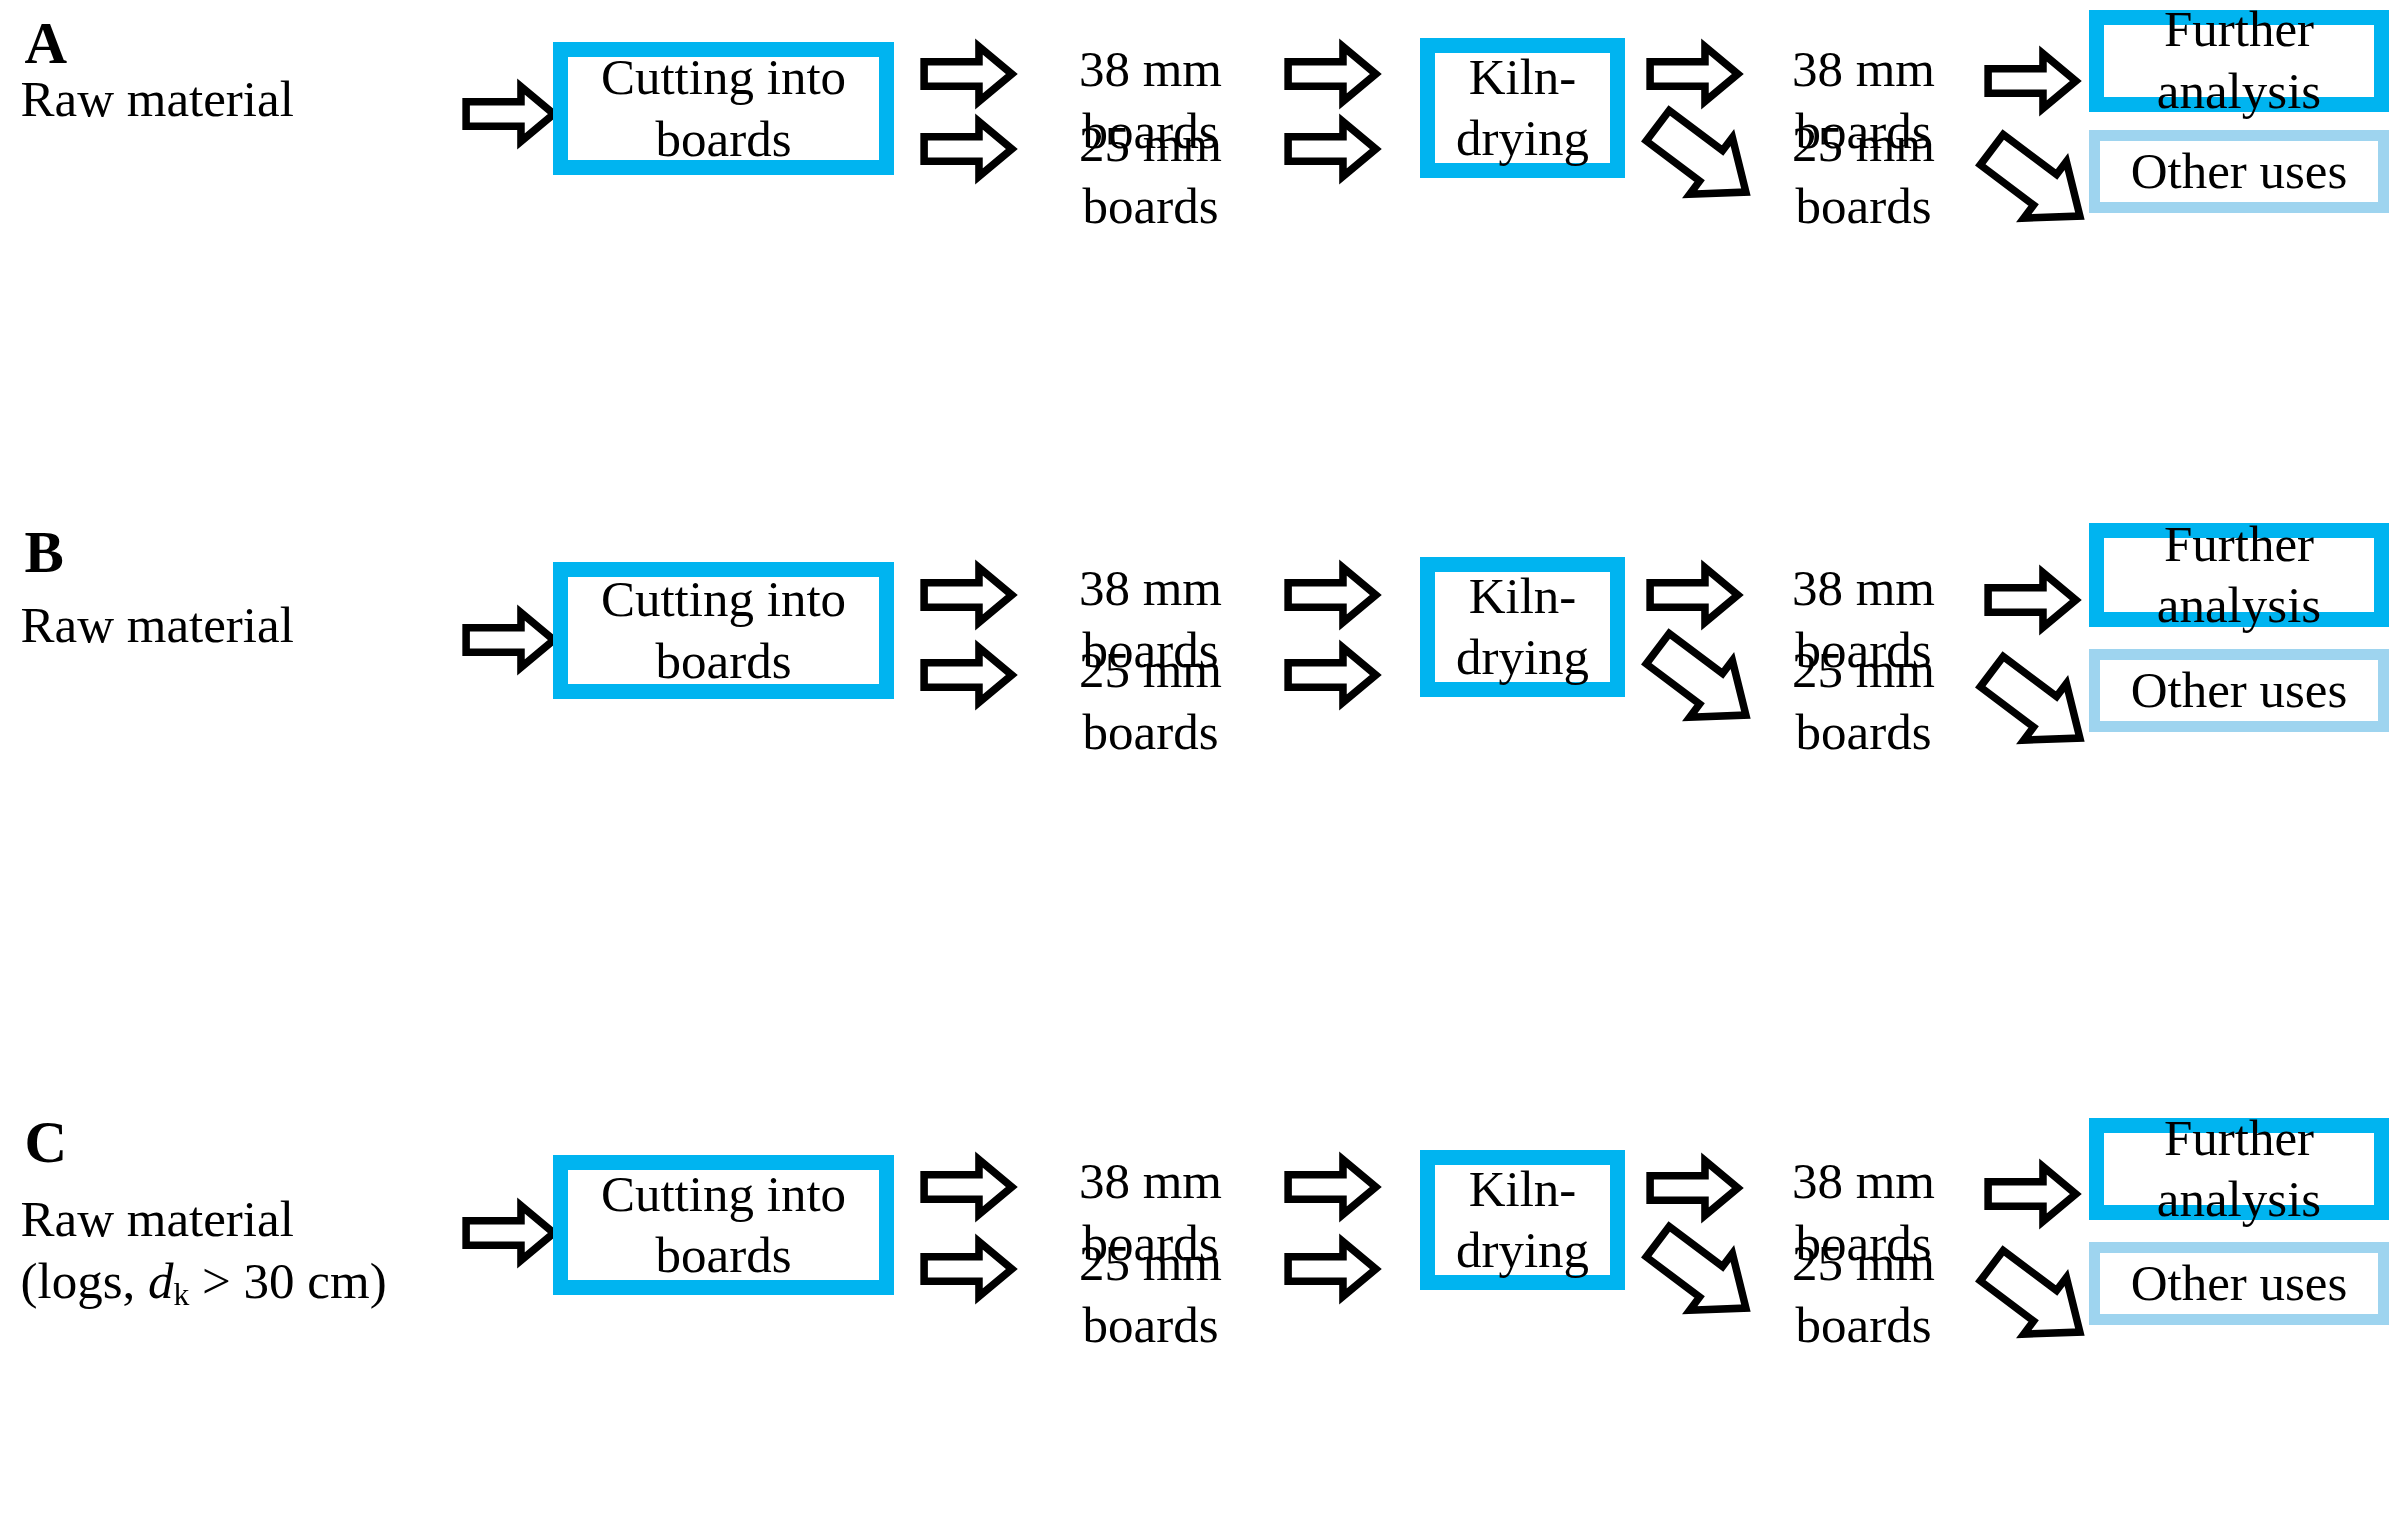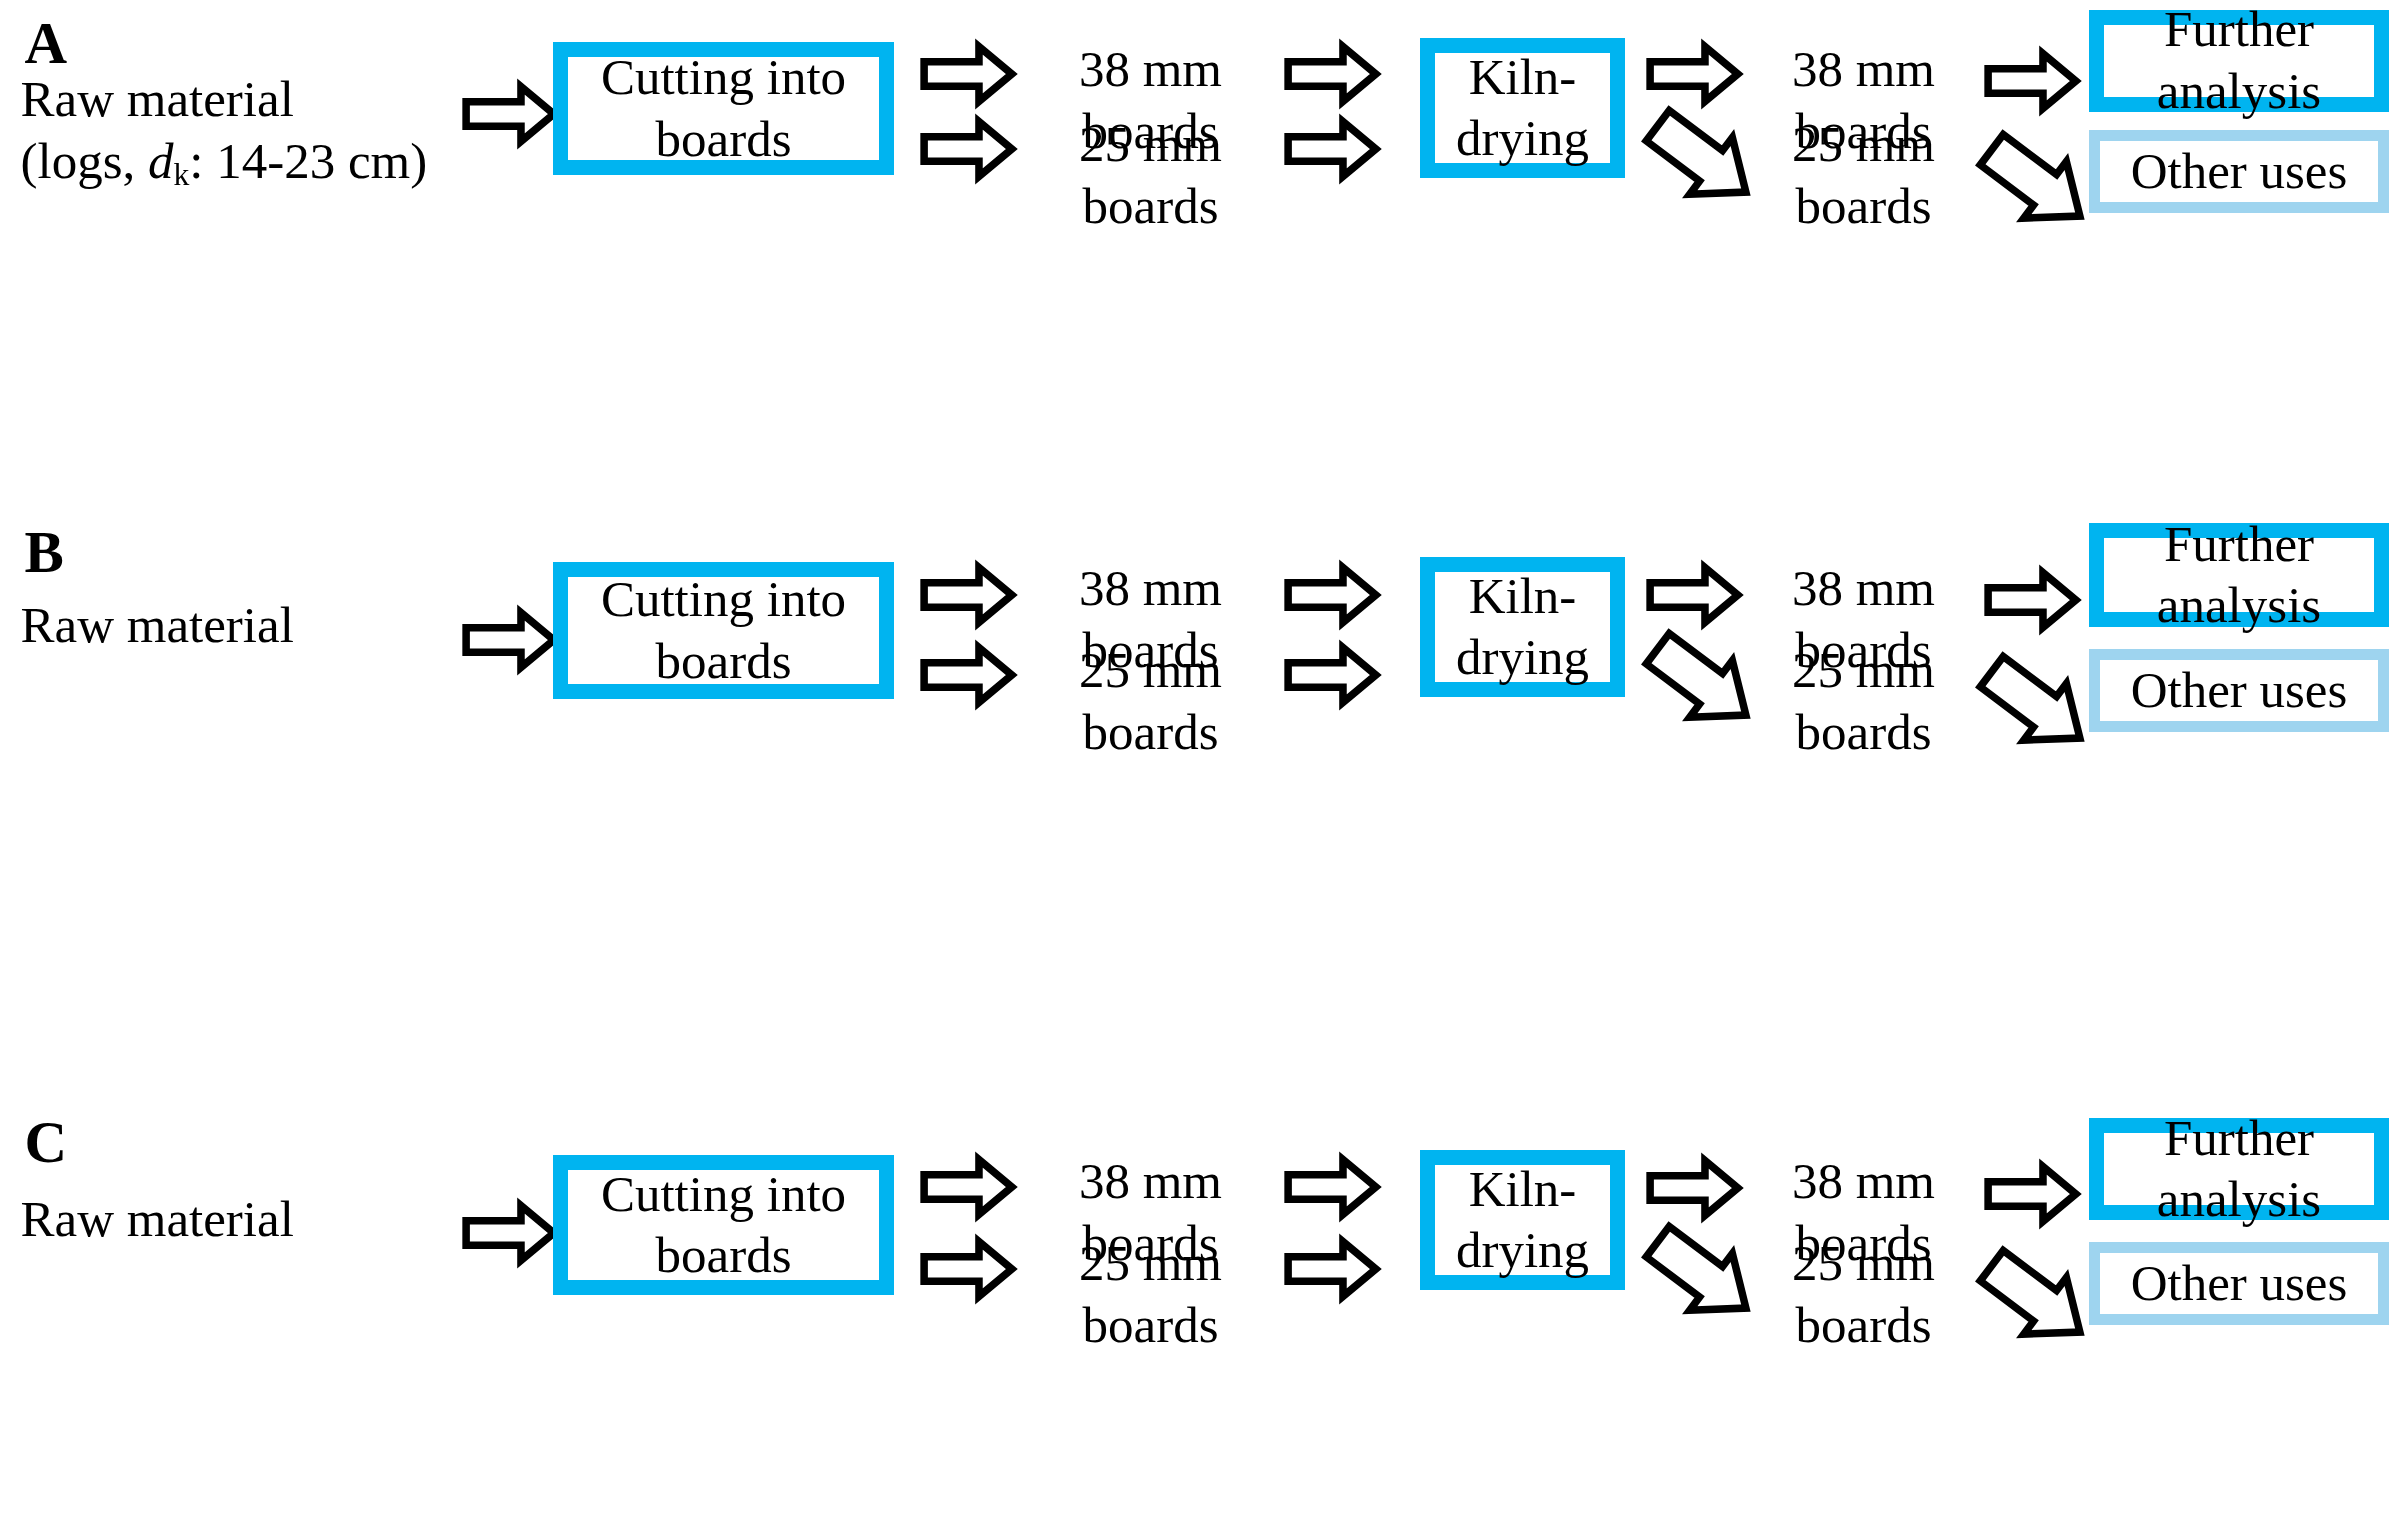--- a/index.html
+++ b/index.html
@@ -29,21 +29,20 @@
 <body>
 
 <div id="stage">
 
   <div class="panel" style="top:0px;">
 
     <div class="panel-letter" style="left:24.6px;top:13.7px;">A</div>
 
     <div class="raw" style="left:20.5px;top:68px;width:451px;">
       <div>Raw material</div>
-      <div><span>(logs, </span><i>d</i><sub>k</sub><span>: 14-23 cm)</span></div>
     </div>
 
     <div class="arrow" style="left:462px;top:81px;">
       <svg width="96" height="66" viewBox="0 0 140 96">
           <path class="ffa" d="M6 30 L86 30 L86 8 L134 48 L86 88 L86 66 L6 66 Z"></path>
         </svg>
     </div>
 
     <div class="procbox cyan" style="left:553px;top:42px;width:341px;height:133px;">
       <div class="bx-label">
@@ -240,20 +239,21 @@
       <div class="bx-label">Other uses</div>
     </div>
   </div>
 
   <div class="panel" style="top:1024px;">
 
     <div class="panel-letter" style="left:24.6px;top:89px;">C</div>
 
     <div class="raw" style="left:20.5px;top:164px;width:451px;">
       <div>Raw material</div>
+      <div><span>(logs, </span><i>d</i><sub>k</sub><span> &gt; 30 cm)</span></div>
     </div>
 
     <div class="arrow" style="left:462px;top:176px;">
       <svg width="96" height="66" viewBox="0 0 140 96">
           <path class="ffa" d="M6 30 L86 30 L86 8 L134 48 L86 88 L86 66 L6 66 Z"></path>
         </svg>
     </div>
 
     <div class="procbox cyan" style="left:553px;top:131px;width:341px;height:140px;">
       <div class="bx-label">

